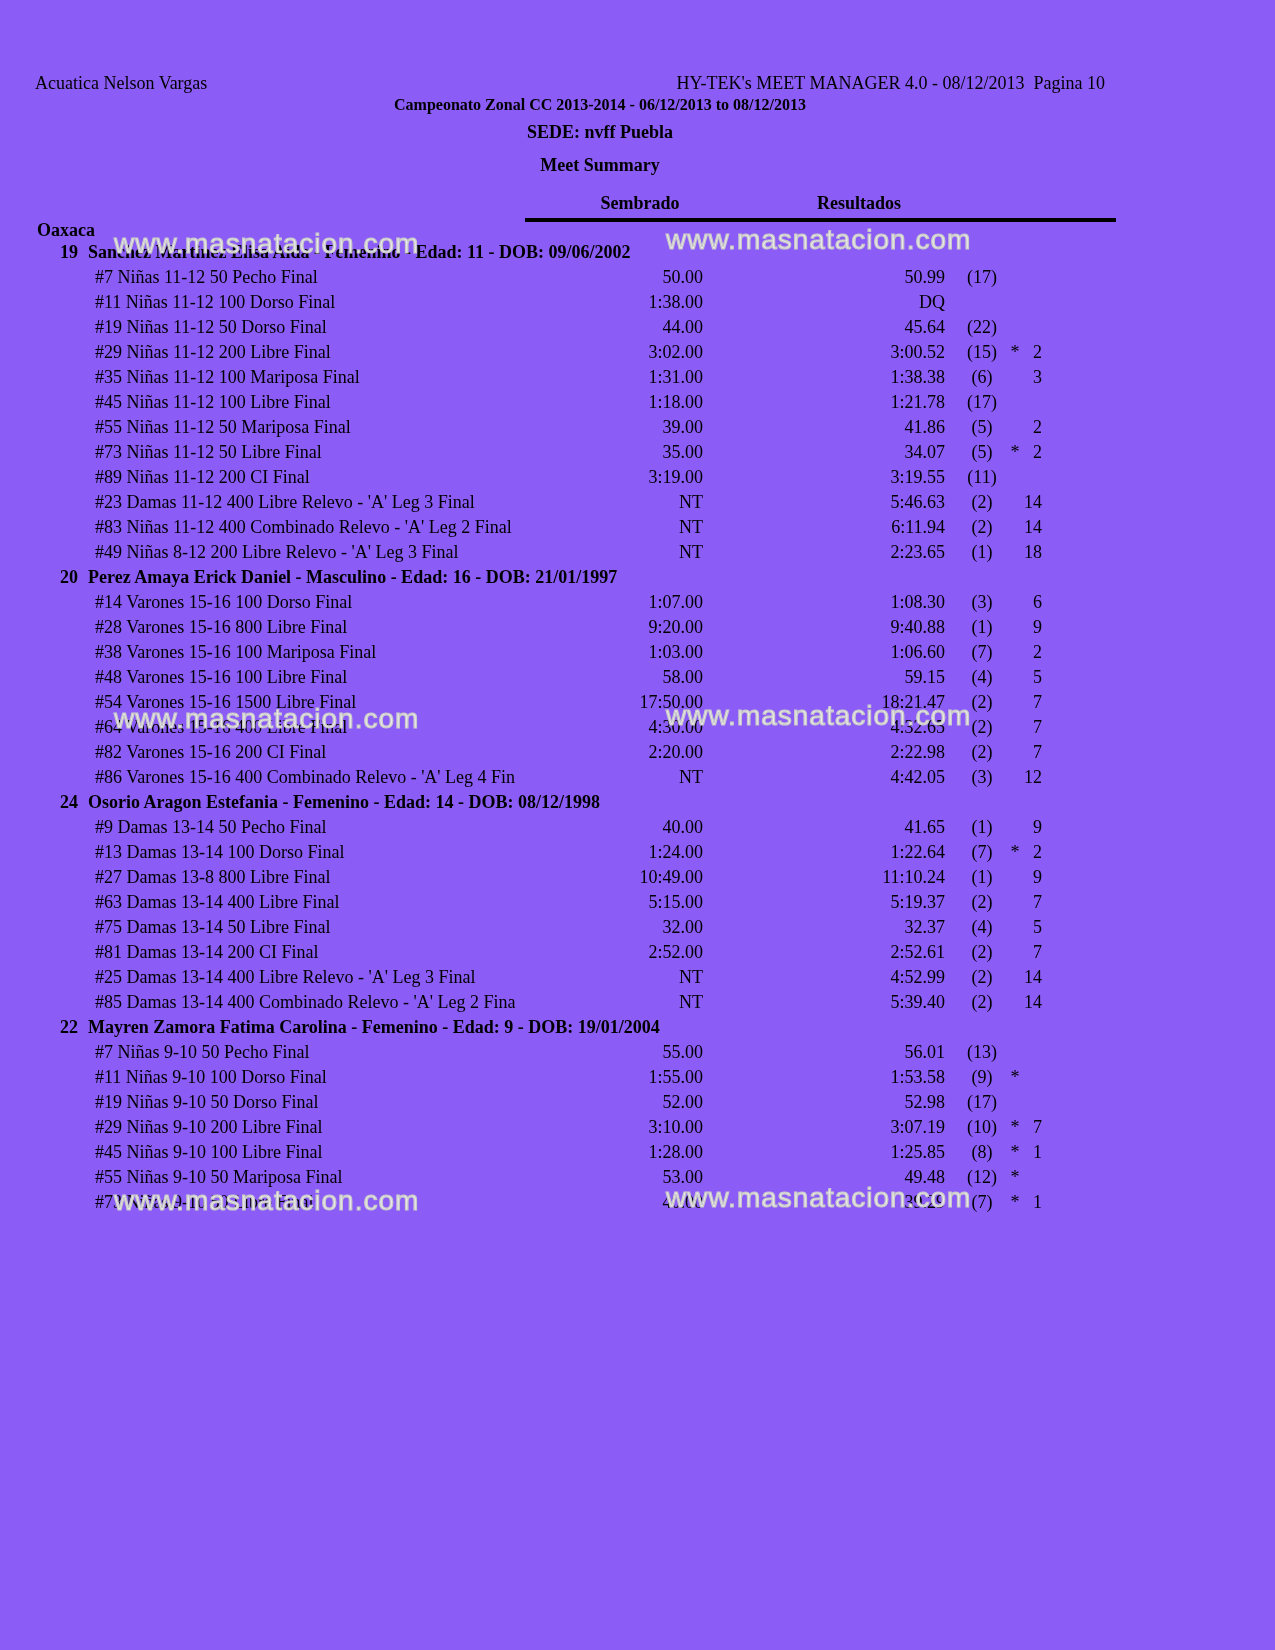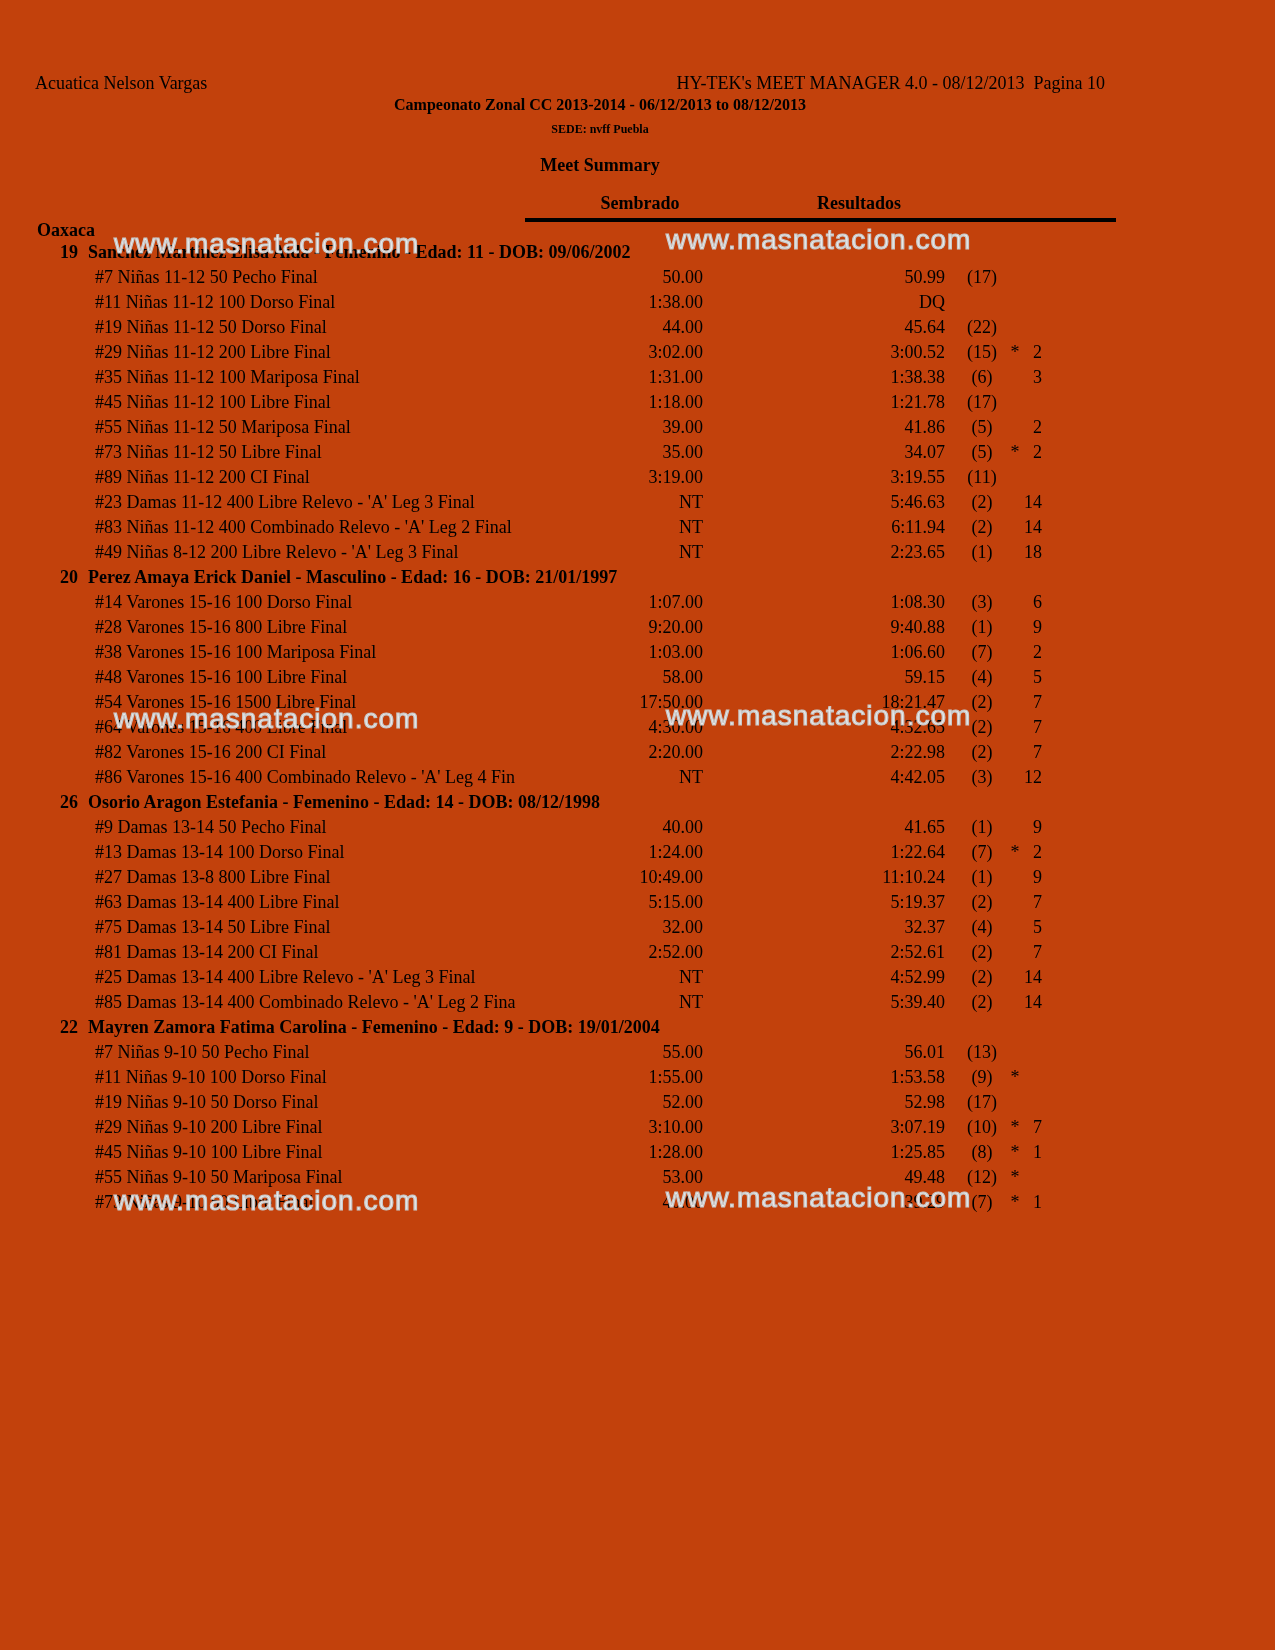--- a/index.html
+++ b/index.html
@@ -1,23 +1,23 @@
 <!DOCTYPE html>
 <html><head>
 <meta charset="utf-8">
 <style>
   html,body { margin:0; padding:0; background:#ffffff; }
   .page {
-    position:relative; width:1275px; height:1650px; background:#c2410c;
+    position:relative; width:1275px; height:1650px; background:#8b5cf6;
     font-family:"Liberation Serif", serif; color:#000; overflow:hidden;
   }
   .hdr-left  { position:absolute; top:73px; left:35px; font-size:18px; }
   .hdr-right { position:absolute; top:73px; right:170px; font-size:18px; white-space:pre; }
   .title     { position:absolute; top:96px;  left:0; width:1200px; text-align:center; font-weight:bold; font-size:16px; }
-  .sede      { position:absolute; top:122px; left:0; width:1200px; text-align:center; font-weight:bold; font-size:12px; }
+  .sede      { position:absolute; top:122px; left:0; width:1200px; text-align:center; font-weight:bold; font-size:18px; }
   .summary   { position:absolute; top:155px; left:0; width:1200px; text-align:center; font-weight:bold; font-size:18px; }
   .col-label { position:absolute; top:193px; width:200px; text-align:center; font-weight:bold; font-size:18px; }
   .col-seed  { left:540px; }
   .col-res   { left:759px; }
   .rule      { position:absolute; top:218px; left:525px; width:591px; height:4px; background:#000; }
   .team      { position:absolute; top:220px; left:37px; font-weight:bold; font-size:18px; }
 
   .athlete-list { position:absolute; top:240px; left:0; width:1094px; }
   .athlete-header { position:relative; height:25px; line-height:25px; font-weight:bold; font-size:18px; }
   .athlete-header .num  { position:absolute; left:46px; width:32px; text-align:right; }
@@ -247,21 +247,21 @@
     <span class="result">4:42.05</span>
     <span class="place">(3)</span>
     <span class="star"></span>
     <span class="points">12</span>
   </div>
 </div>
   </div>
 
   <div class="athlete">
     <div class="athlete-header">
-      <span class="num">26</span>
+      <span class="num">24</span>
       <span class="name">Osorio Aragon Estefania - Femenino - Edad: 14 - DOB: 08/12/1998</span>
     </div>
     <div class="events">
   <div class="event-row">
     <span class="ev">#9 Damas 13-14 50 Pecho Final</span>
     <span class="seed">40.00</span>
     <span class="result">41.65</span>
     <span class="place">(1)</span>
     <span class="star"></span>
     <span class="points">9</span>

